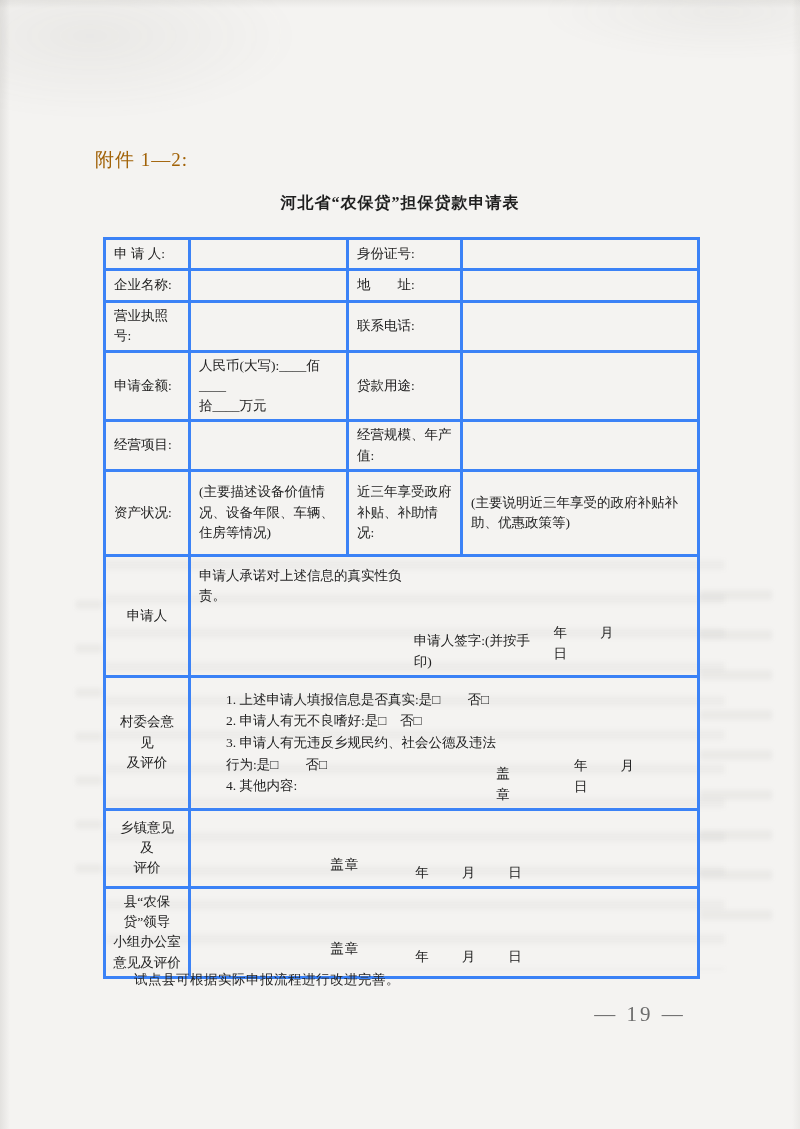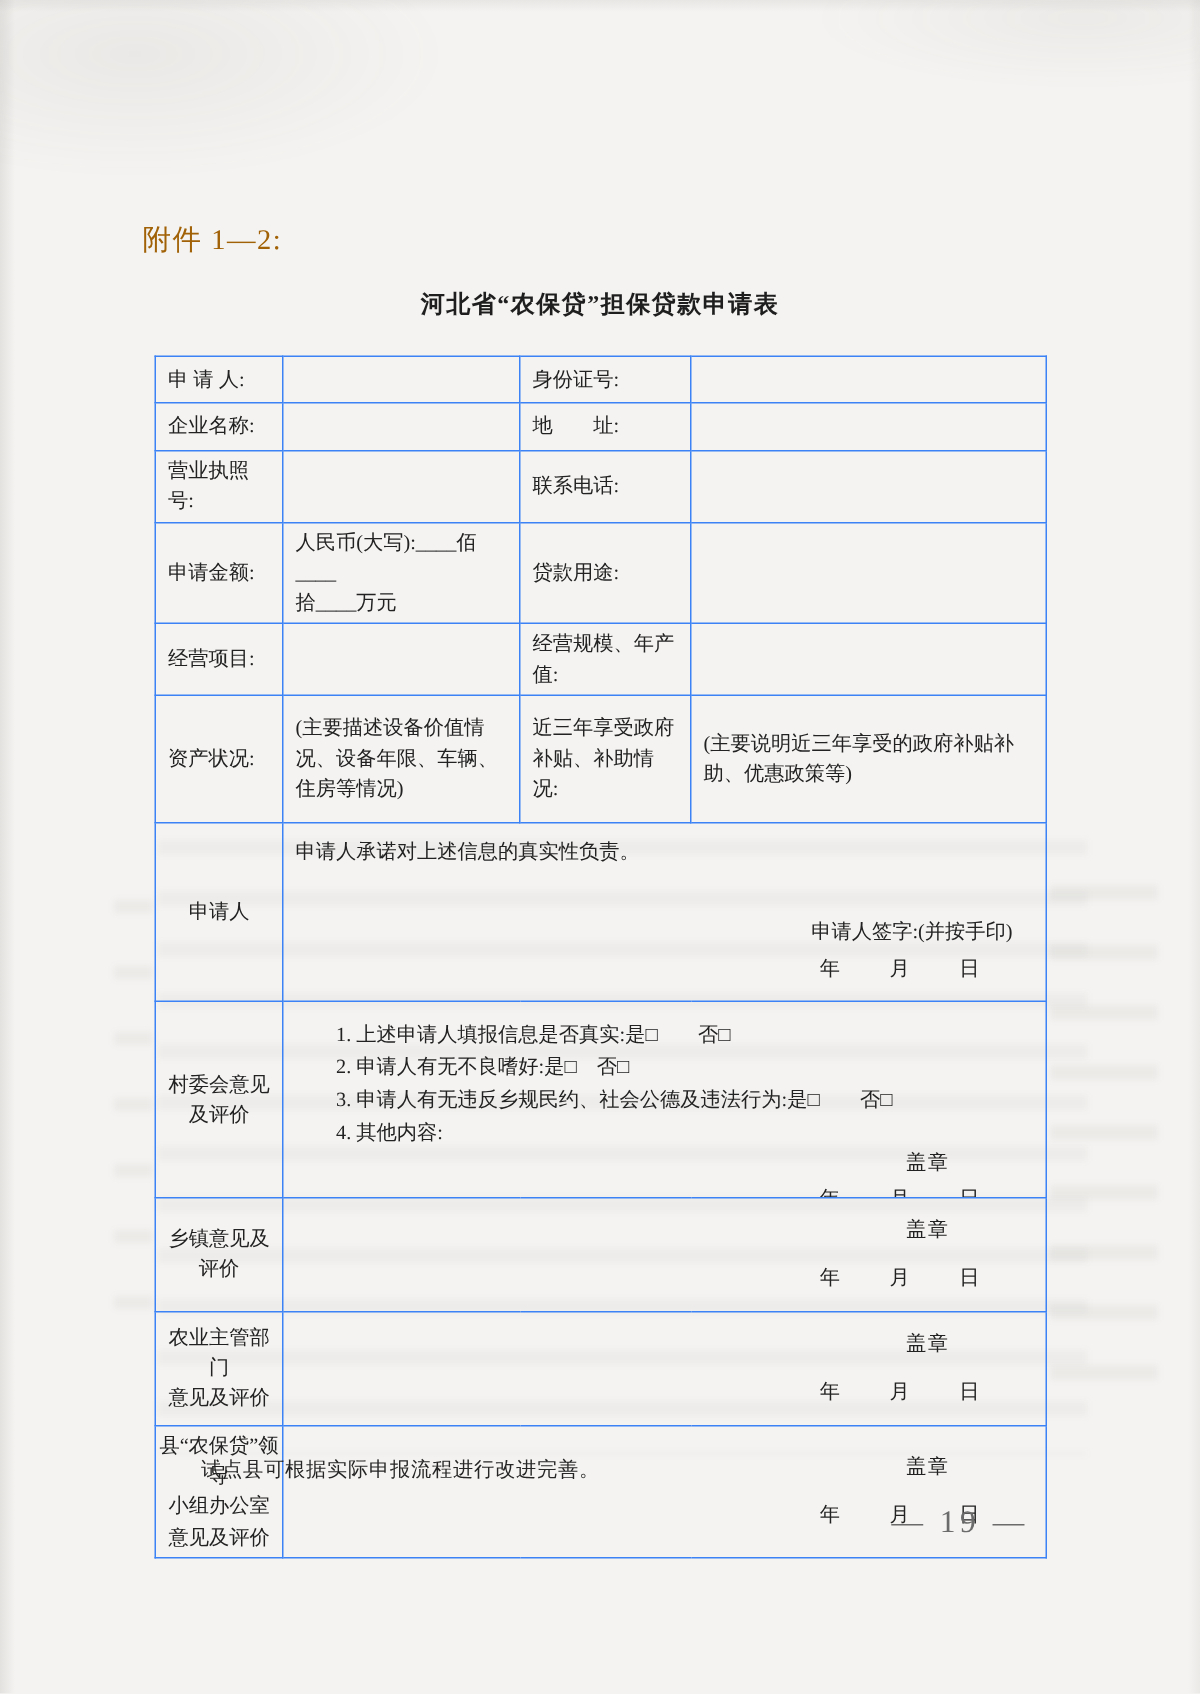--- a/index.html
+++ b/index.html
@@ -44,32 +44,32 @@
     text-align:center; font-size:16px; font-weight:bold;
     letter-spacing:1px; color:#1e1e1e;
   }
 
   table.form {
     position:absolute; left:103px; top:237px; width:594px;
     border-collapse:collapse; table-layout:fixed;
     font-size:13.5px; color:#222;
   }
   table.form td {
-    border:1px solid #3b82f6; padding:3px 8px;
+    border:3px solid #3b82f6; padding:3px 8px;
     vertical-align:middle; line-height:1.5;
     overflow:hidden;
   }
   .lbl { text-align:left; }
   .lbl-c { text-align:center; padding:3px 4px; }
   .hint { line-height:1.55; }
   .block { display:block; }
 
   .tall-cell { vertical-align:top; }
   .flex-col {
-    display:flex; flex-direction:column; height:100%;
+    display:flex; flex-direction:row; height:100%;
     justify-content:flex-start;
   }
   .statement { padding-top:6px; }
   .push { margin-top:auto; }
   .sig-line  { align-self:flex-end; padding-right:14px; }
   .date-line { align-self:flex-end; padding-right:34px; letter-spacing:2px; margin-top:4px; padding-bottom:8px; }
   .seal-line { align-self:flex-end; padding-right:56px; letter-spacing:1px; }
   .vc-items div { line-height:1.6;margin-left:27px; }
   .center-stack { justify-content:center; }
   .center-stack .seal-line { margin-bottom:8px; }
@@ -179,32 +179,20 @@
         <span class="block">乡镇意见及</span>
         <span class="block">评价</span>
       </td>
       <td colspan="3">
         <div class="flex-col center-stack" style="height:69px">
           <div class="seal-line">盖章</div>
           <div class="date-line">年　　月　　日</div>
         </div>
       </td>
     </tr>
-    <tr style="height:75px">
-      <td class="lbl-c">
-        <span class="block">农业主管部门</span>
-        <span class="block">意见及评价</span>
-      </td>
-      <td colspan="3">
-        <div class="flex-col center-stack" style="height:69px">
-          <div class="seal-line">盖章</div>
-          <div class="date-line">年　　月　　日</div>
-        </div>
-      </td>
-    </tr>
     <tr style="height:76px">
       <td class="lbl-c" style="padding:3px 2px">
         <span class="block">县“农保贷”领导</span>
         <span class="block">小组办公室</span>
         <span class="block">意见及评价</span>
       </td>
       <td colspan="3">
         <div class="flex-col center-stack" style="height:70px">
           <div class="seal-line">盖章</div>
           <div class="date-line">年　　月　　日</div>

